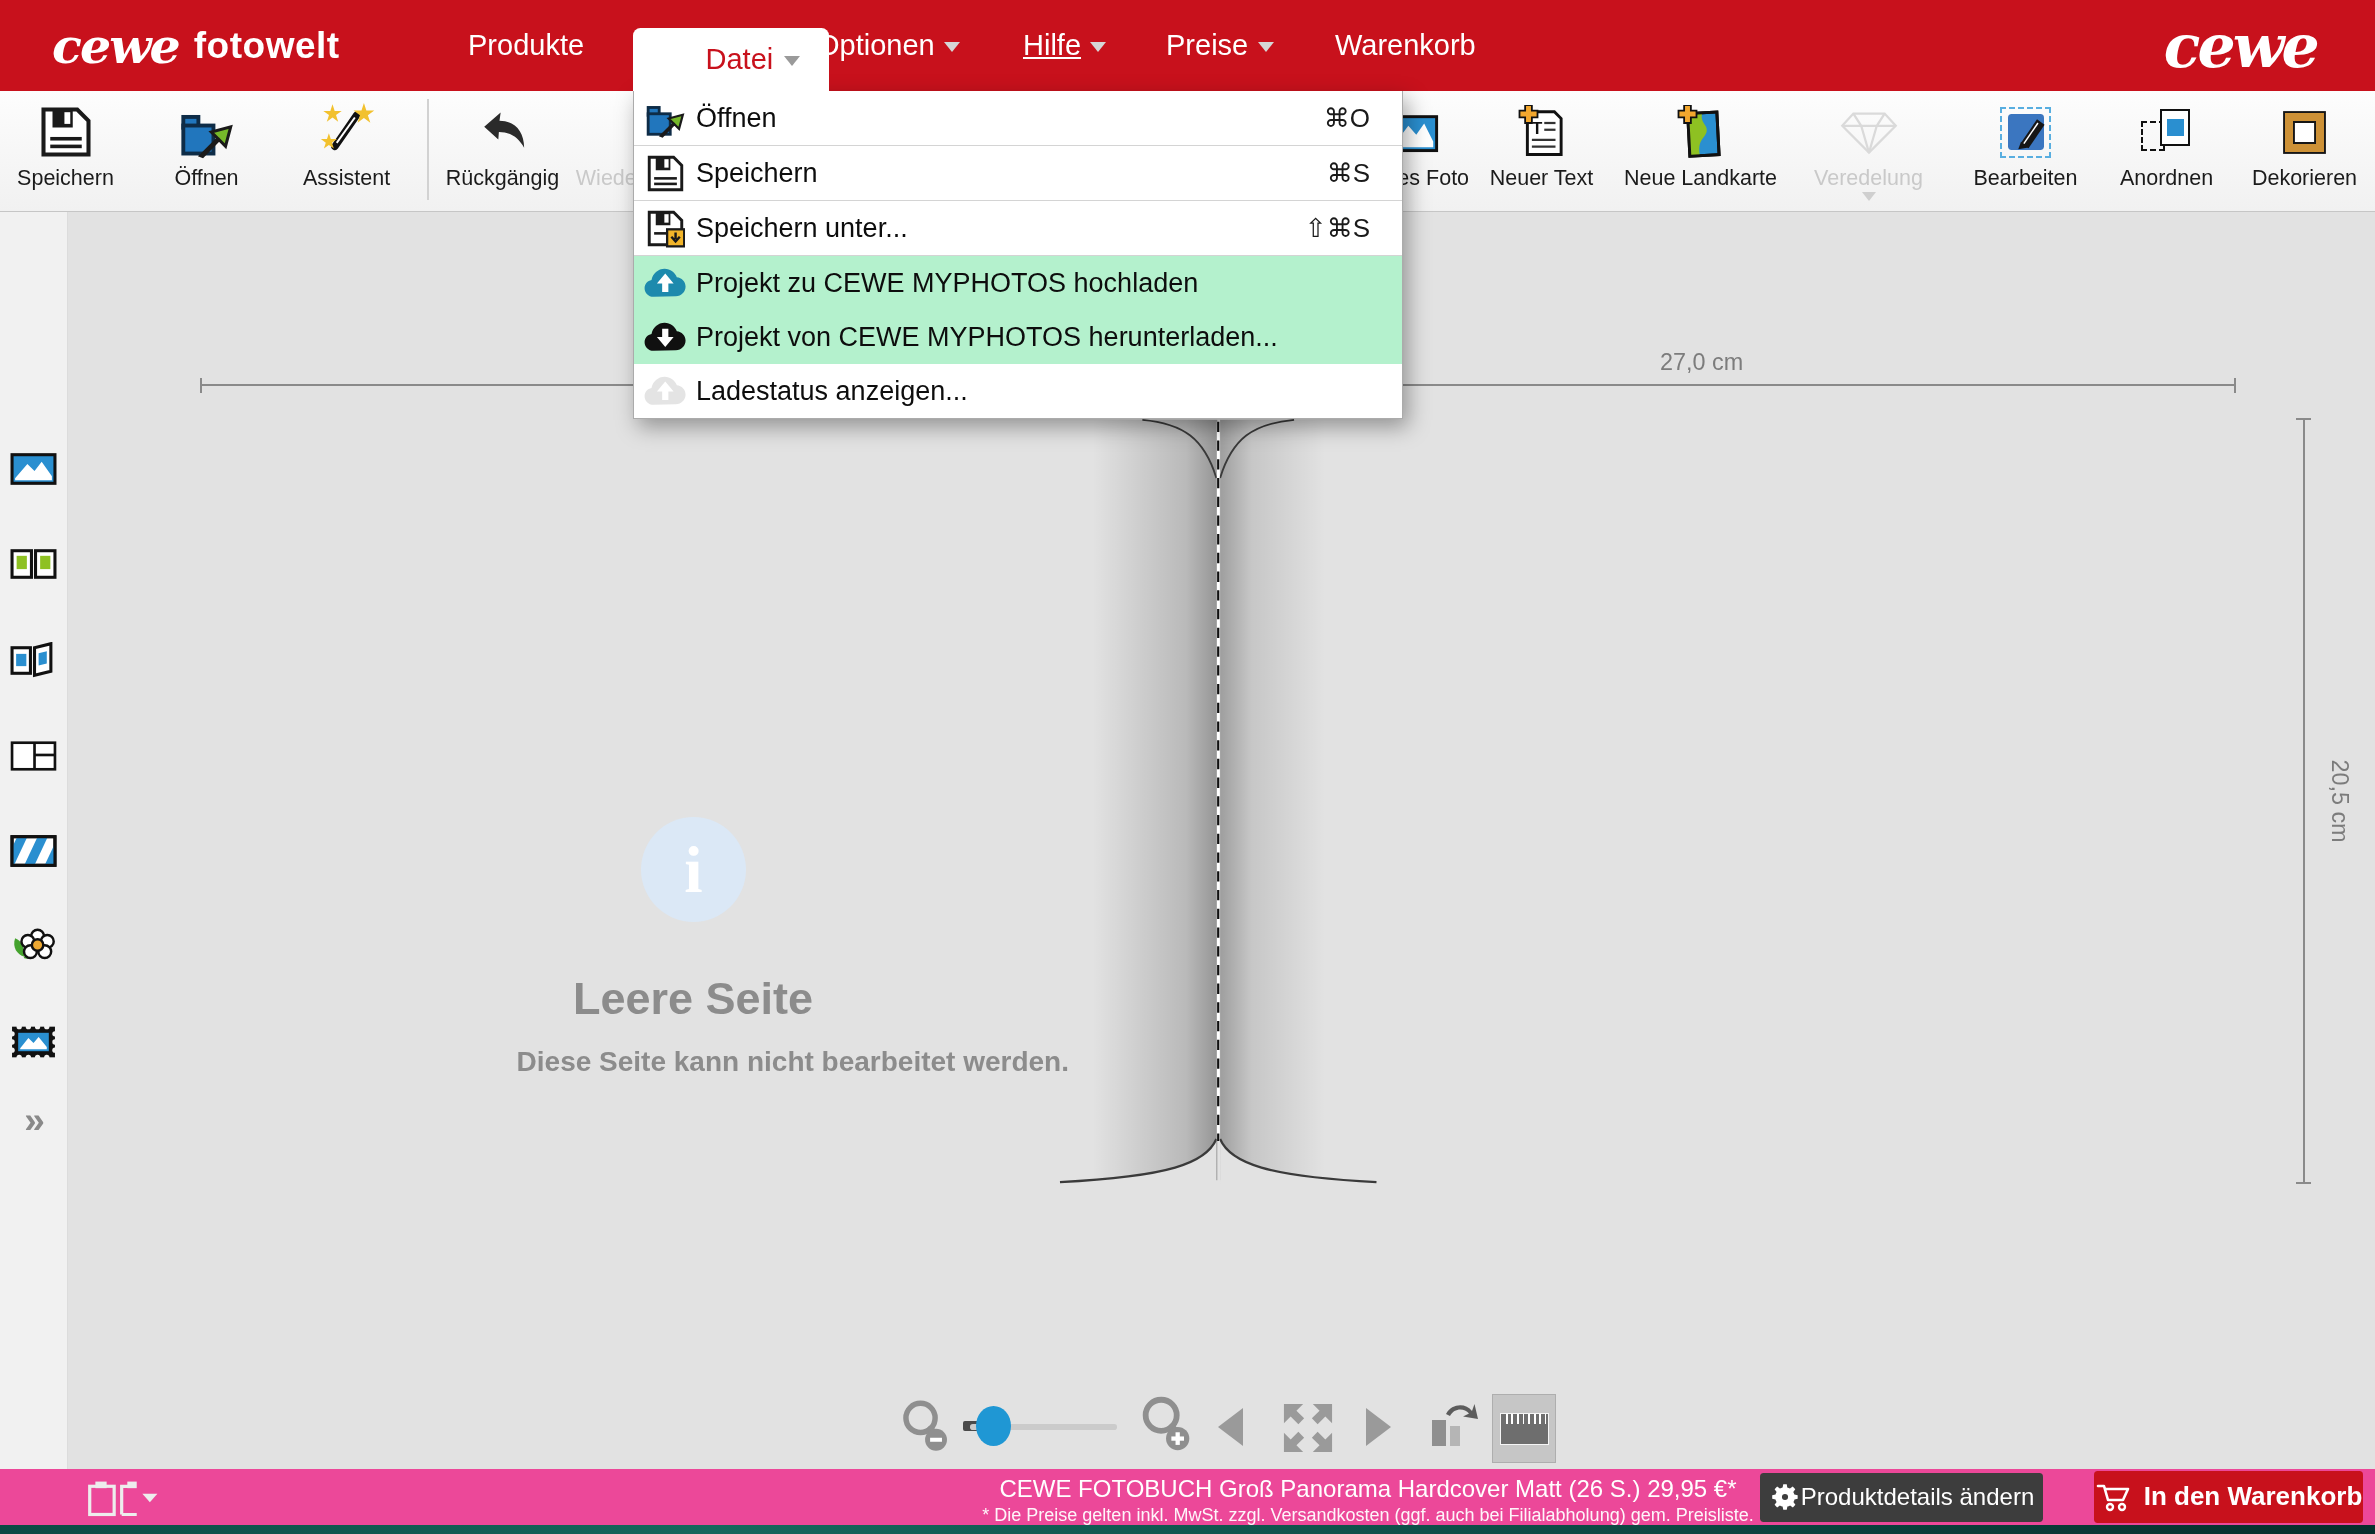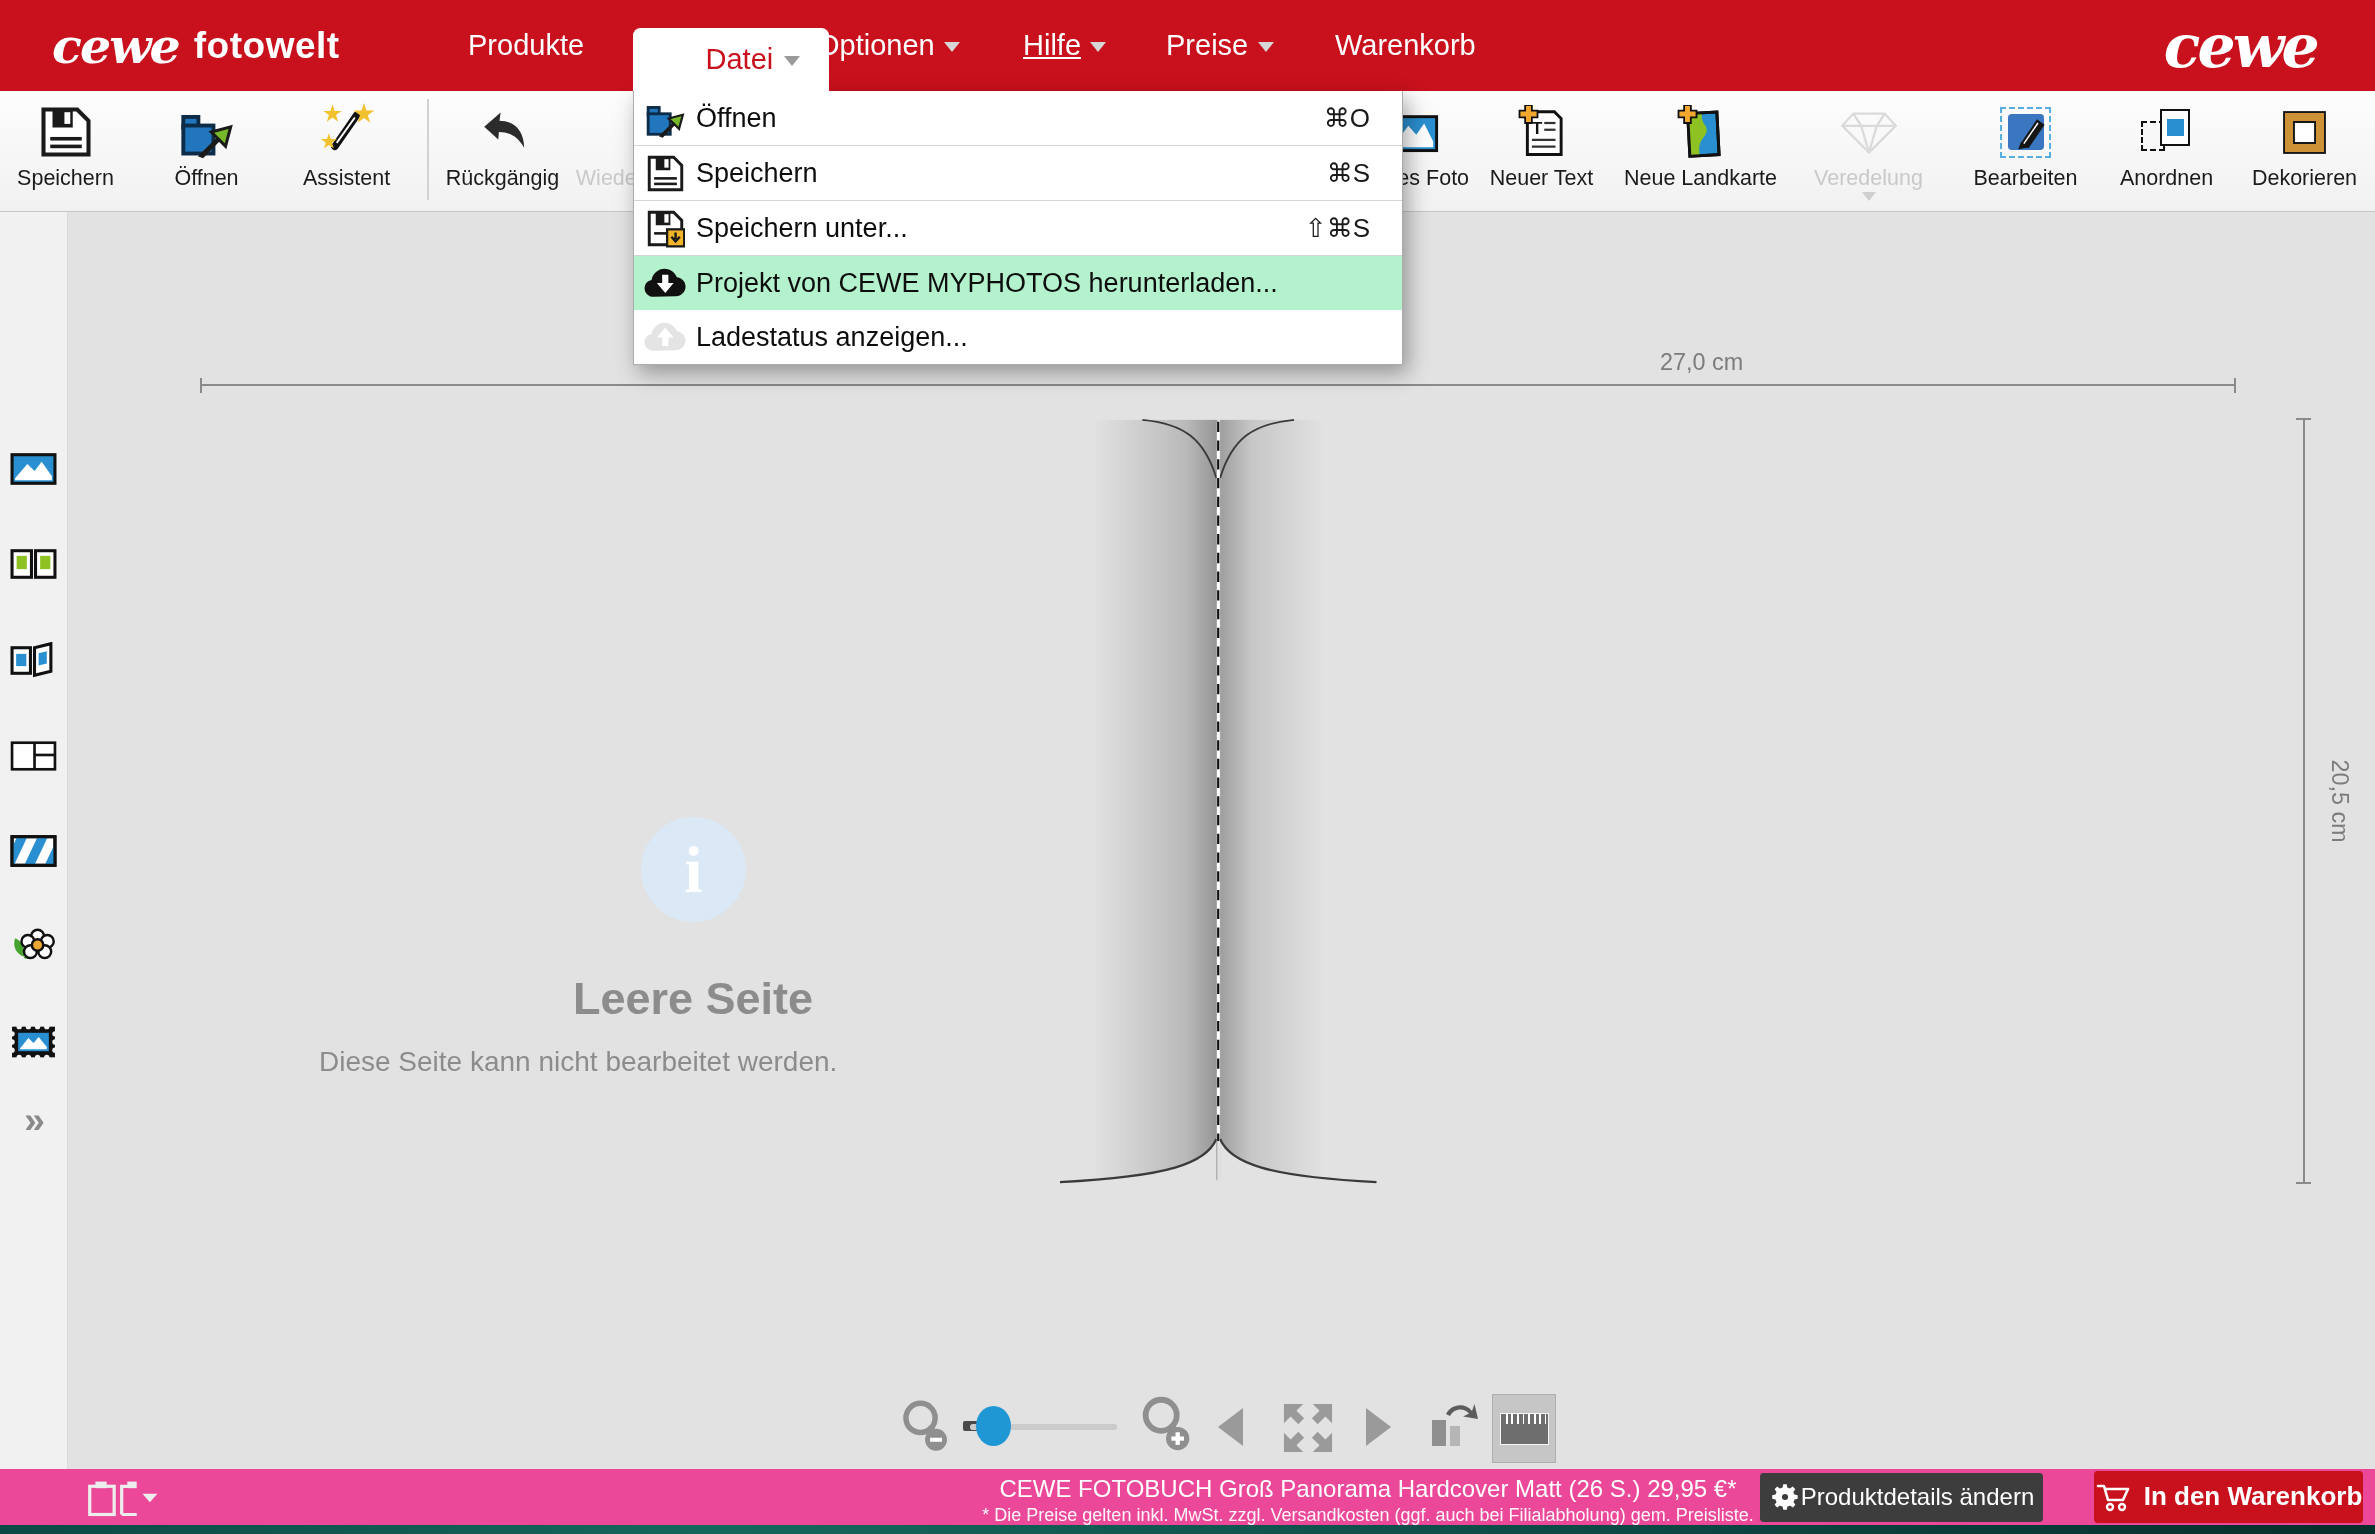--- a/index.html
+++ b/index.html
@@ -36,21 +36,21 @@
   
   .canvas{position:absolute;left:67px;top:211px;right:0;bottom:66px;background:#e2e2e2;z-index:1;}
   .book{position:absolute;left:179px;top:418px;width:2100px;height:766px;background:#fff;border:1.9px solid #7d7d7d;border-top-color:#5f5f5f;box-sizing:border-box;}
   .stack{position:absolute;top:0;width:38px;height:763px;background:repeating-linear-gradient(90deg,#fcfcfc 0 5.6px,#3c3c3c 5.6px 7.5px);}
   .stack.left{left:0;border-right:1.9px solid #9a9a9a;}
   .stack.right{right:0;border-left:1.9px solid #9a9a9a;background:repeating-linear-gradient(90deg,#3c3c3c 0 1.9px,#fcfcfc 1.9px 7.5px);}
   .book-overlay{position:absolute;left:179px;top:418px;pointer-events:none;z-index:3;}
   .info-circle{position:absolute;left:641px;top:817px;width:105px;height:105px;border-radius:50%;background:#dbe8f6;display:flex;align-items:center;justify-content:center;z-index:2;}
   .info-circle span{color:#fff;font-weight:bold;font-size:66px;font-family:"Liberation Serif",serif;}
   .empty-title{position:absolute;left:412px;top:973px;width:562px;text-align:center;font-size:45px;font-weight:bold;color:#8c8c8c;z-index:2;}
-  .empty-sub{position:absolute;left:319px;top:1046px;width:750px;text-align:left;font-size:28px;font-weight:normal;color:#8c8c8c;z-index:2;}
+  .empty-sub{position:absolute;left:319px;top:1046px;width:750px;text-align:right;font-size:28px;font-weight:bold;color:#8c8c8c;z-index:2;}
 
   
   .ruler-h{position:absolute;left:200px;top:384px;width:2036px;height:1.9px;background:#8a8a8a;z-index:2;}
   .tick-v{position:absolute;width:1.9px;height:15px;background:#8a8a8a;z-index:2;}
   .tick-h{position:absolute;width:15px;height:1.9px;background:#8a8a8a;z-index:2;}
   .ruler-v{position:absolute;left:2303px;top:418px;width:1.9px;height:766px;background:#8a8a8a;z-index:2;}
   .dim-label{font-size:23.4px;color:#7c7c7c;z-index:2;white-space:nowrap;}
 
   
   .filemenu{position:absolute;left:633px;top:91px;width:768px;background:#fff;border:0.9px solid #ababab;border-top:none;box-shadow:4.7px 8.4px 20.6px rgba(0,0,0,0.35);z-index:60;}
@@ -450,20 +450,30 @@
               <path d="M5.2 2 v4 M2.6 4.6 L5.2 7.4 L7.8 4.6" stroke="#1a1a1a" stroke-width="1.5" fill="none"></path>
             </g>
           </svg>
       </div>
       <div class="fm-label">Speichern unter...</div>
       <div class="fm-short">⇧⌘S</div>
     </div>
     <div class="fm-row green">
       <div class="fm-icon">
         <svg width="43" height="34" viewBox="0 0 36 27">
+            <path d="M8 25 C 3.6 25 0.5 21.6 0.5 17.8 C 0.5 14.4 3 11.6 6.3 11 C 7.2 5.6 11.8 1.5 17.3 1.5 C 22 1.5 26 4.5 27.5 8.7 C 31.5 9.1 34.8 12.4 34.8 16.5 C 34.8 21 31.2 24.6 26.7 24.6 Z" fill="#1d8aad"></path>
+            <path d="M15.2 21 v-7 h-4.4 l7 -8.4 7 8.4 h-4.4 v7 z" fill="#fff"></path>
+          </svg>
+      </div>
+      <div class="fm-label">Projekt zu CEWE MYPHOTOS hochladen</div>
+      <div class="fm-short"></div>
+    </div>
+    <div class="fm-row green">
+      <div class="fm-icon">
+        <svg width="43" height="34" viewBox="0 0 36 27">
             <path d="M8 25 C 3.6 25 0.5 21.6 0.5 17.8 C 0.5 14.4 3 11.6 6.3 11 C 7.2 5.6 11.8 1.5 17.3 1.5 C 22 1.5 26 4.5 27.5 8.7 C 31.5 9.1 34.8 12.4 34.8 16.5 C 34.8 21 31.2 24.6 26.7 24.6 Z" fill="#101010"></path>
             <path d="M15.2 6.5 v7 h-4.4 l7 8.4 7 -8.4 h-4.4 v-7 z" fill="#fff"></path>
           </svg>
       </div>
       <div class="fm-label">Projekt von CEWE MYPHOTOS herunterladen...</div>
       <div class="fm-short"></div>
     </div>
     <div class="fm-row">
       <div class="fm-icon">
         <svg width="43" height="34" viewBox="0 0 36 27">

